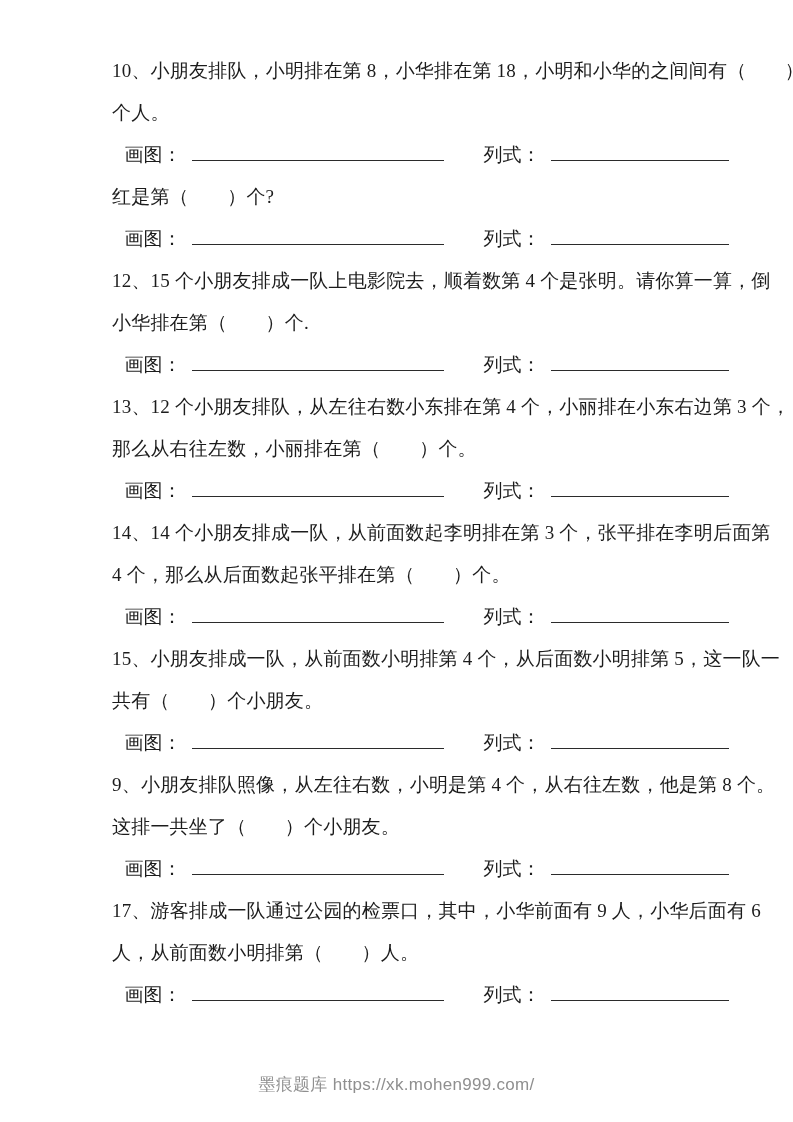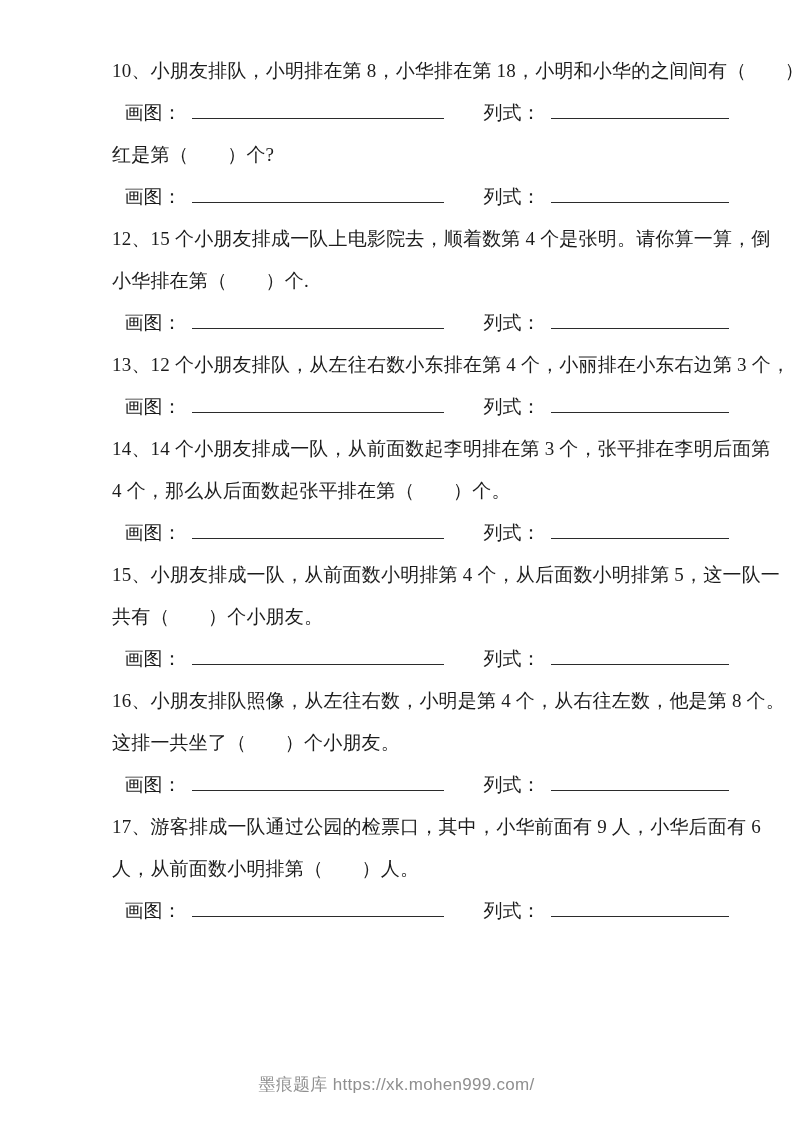--- a/index.html
+++ b/index.html
@@ -64,20 +64,21 @@
     letter-spacing: 0.3px;
   }
 </style>
 </head>
 <body>
 
 <div class="sheet">
 
   <div class="question">
     <p>10、小朋友排队，小明排在第 8，小华排在第 18，小明和小华的之间间有（　　）</p>
+    <p>个人。</p>
     <div class="answer-row">
       <span>画图：</span><span class="uline uline-draw"></span><span>列式：</span><span class="uline uline-formula"></span>
     </div>
   </div>
 
   <div class="question">
     <p>红是第（　　）个?</p>
     <div class="answer-row">
       <span>画图：</span><span class="uline uline-draw"></span><span>列式：</span><span class="uline uline-formula"></span>
     </div>
@@ -86,20 +87,21 @@
   <div class="question">
     <p>12、15 个小朋友排成一队上电影院去，顺着数第 4 个是张明。请你算一算，倒</p>
     <p>小华排在第（　　）个.</p>
     <div class="answer-row">
       <span>画图：</span><span class="uline uline-draw"></span><span>列式：</span><span class="uline uline-formula"></span>
     </div>
   </div>
 
   <div class="question">
     <p>13、12 个小朋友排队，从左往右数小东排在第 4 个，小丽排在小东右边第 3 个，</p>
+    <p>那么从右往左数，小丽排在第（　　）个。</p>
     <div class="answer-row">
       <span>画图：</span><span class="uline uline-draw"></span><span>列式：</span><span class="uline uline-formula"></span>
     </div>
   </div>
 
   <div class="question">
     <p>14、14 个小朋友排成一队，从前面数起李明排在第 3 个，张平排在李明后面第</p>
     <p>4 个，那么从后面数起张平排在第（　　）个。</p>
     <div class="answer-row">
       <span>画图：</span><span class="uline uline-draw"></span><span>列式：</span><span class="uline uline-formula"></span>
@@ -108,21 +110,21 @@
 
   <div class="question">
     <p>15、小朋友排成一队，从前面数小明排第 4 个，从后面数小明排第 5，这一队一</p>
     <p>共有（　　）个小朋友。</p>
     <div class="answer-row">
       <span>画图：</span><span class="uline uline-draw"></span><span>列式：</span><span class="uline uline-formula"></span>
     </div>
   </div>
 
   <div class="question">
-    <p>16、小朋友排队照像，从左往右数，小明是第 4 个，从右往左数，他是第 8 个。</p>
+    <p>9、小朋友排队照像，从左往右数，小明是第 4 个，从右往左数，他是第 8 个。</p>
     <p>这排一共坐了（　　）个小朋友。</p>
     <div class="answer-row">
       <span>画图：</span><span class="uline uline-draw"></span><span>列式：</span><span class="uline uline-formula"></span>
     </div>
   </div>
 
   <div class="question">
     <p>17、游客排成一队通过公园的检票口，其中，小华前面有 9 人，小华后面有 6</p>
     <p>人，从前面数小明排第（　　）人。</p>
     <div class="answer-row">

